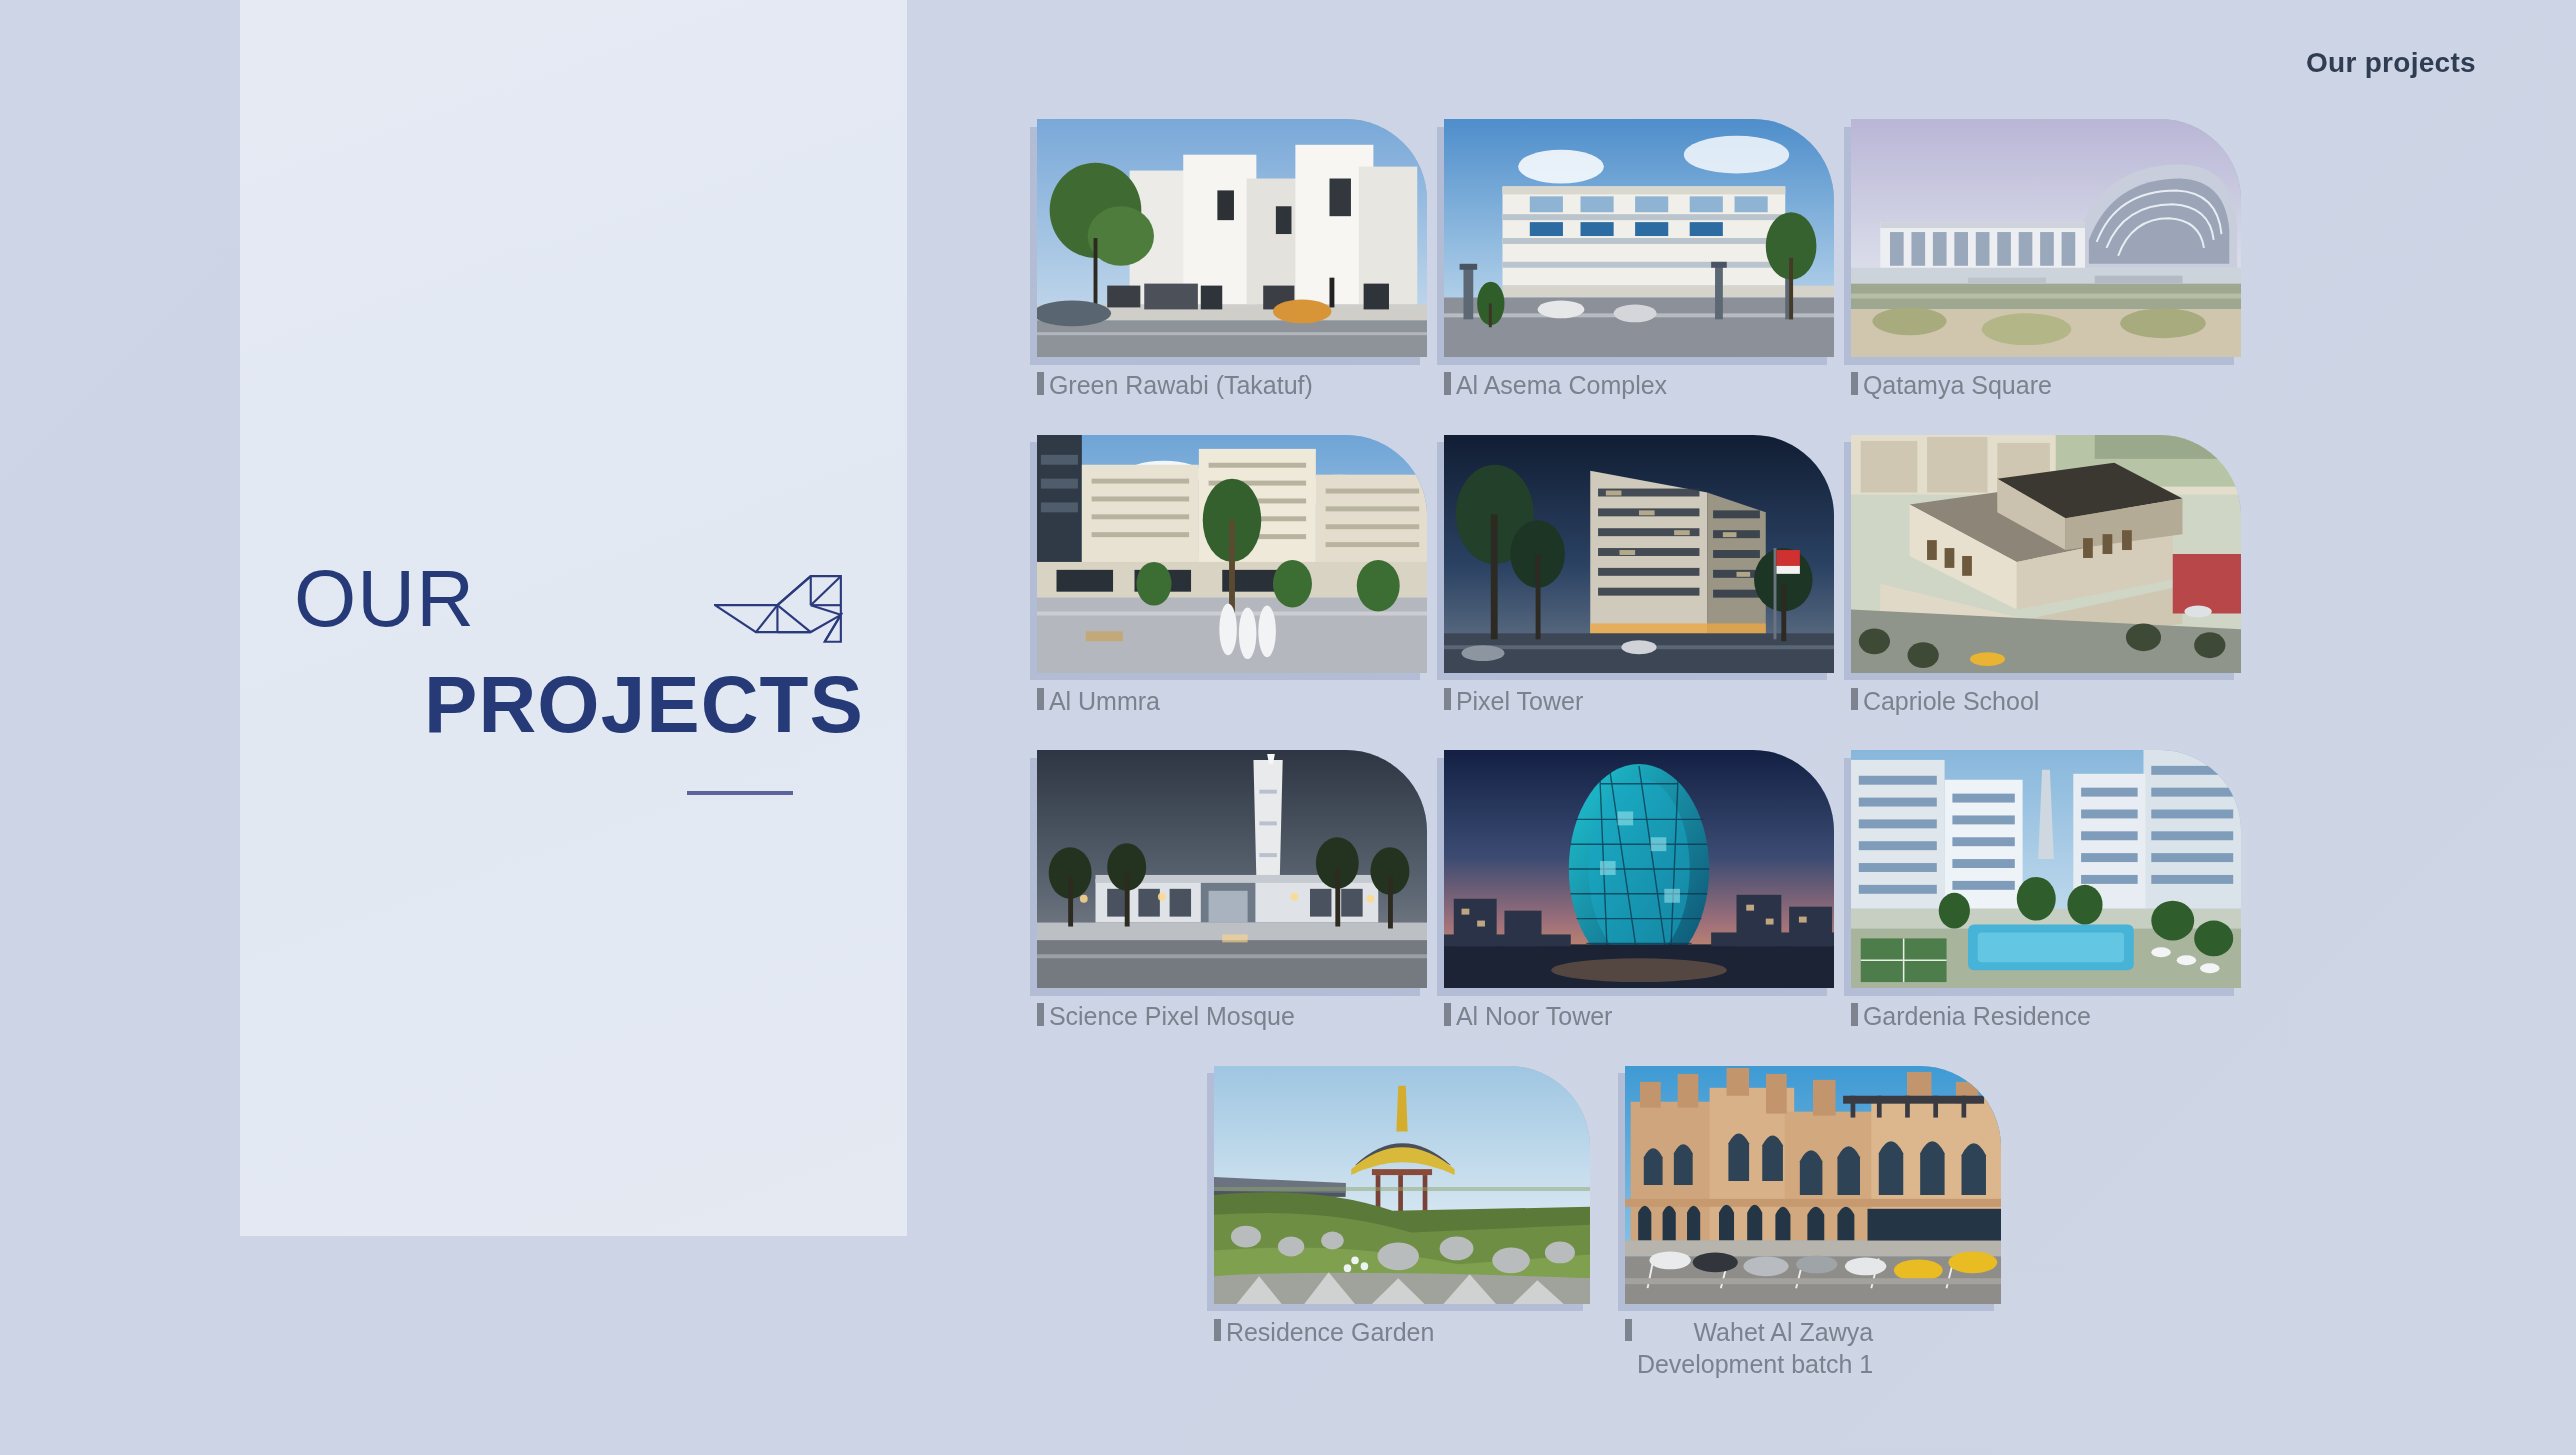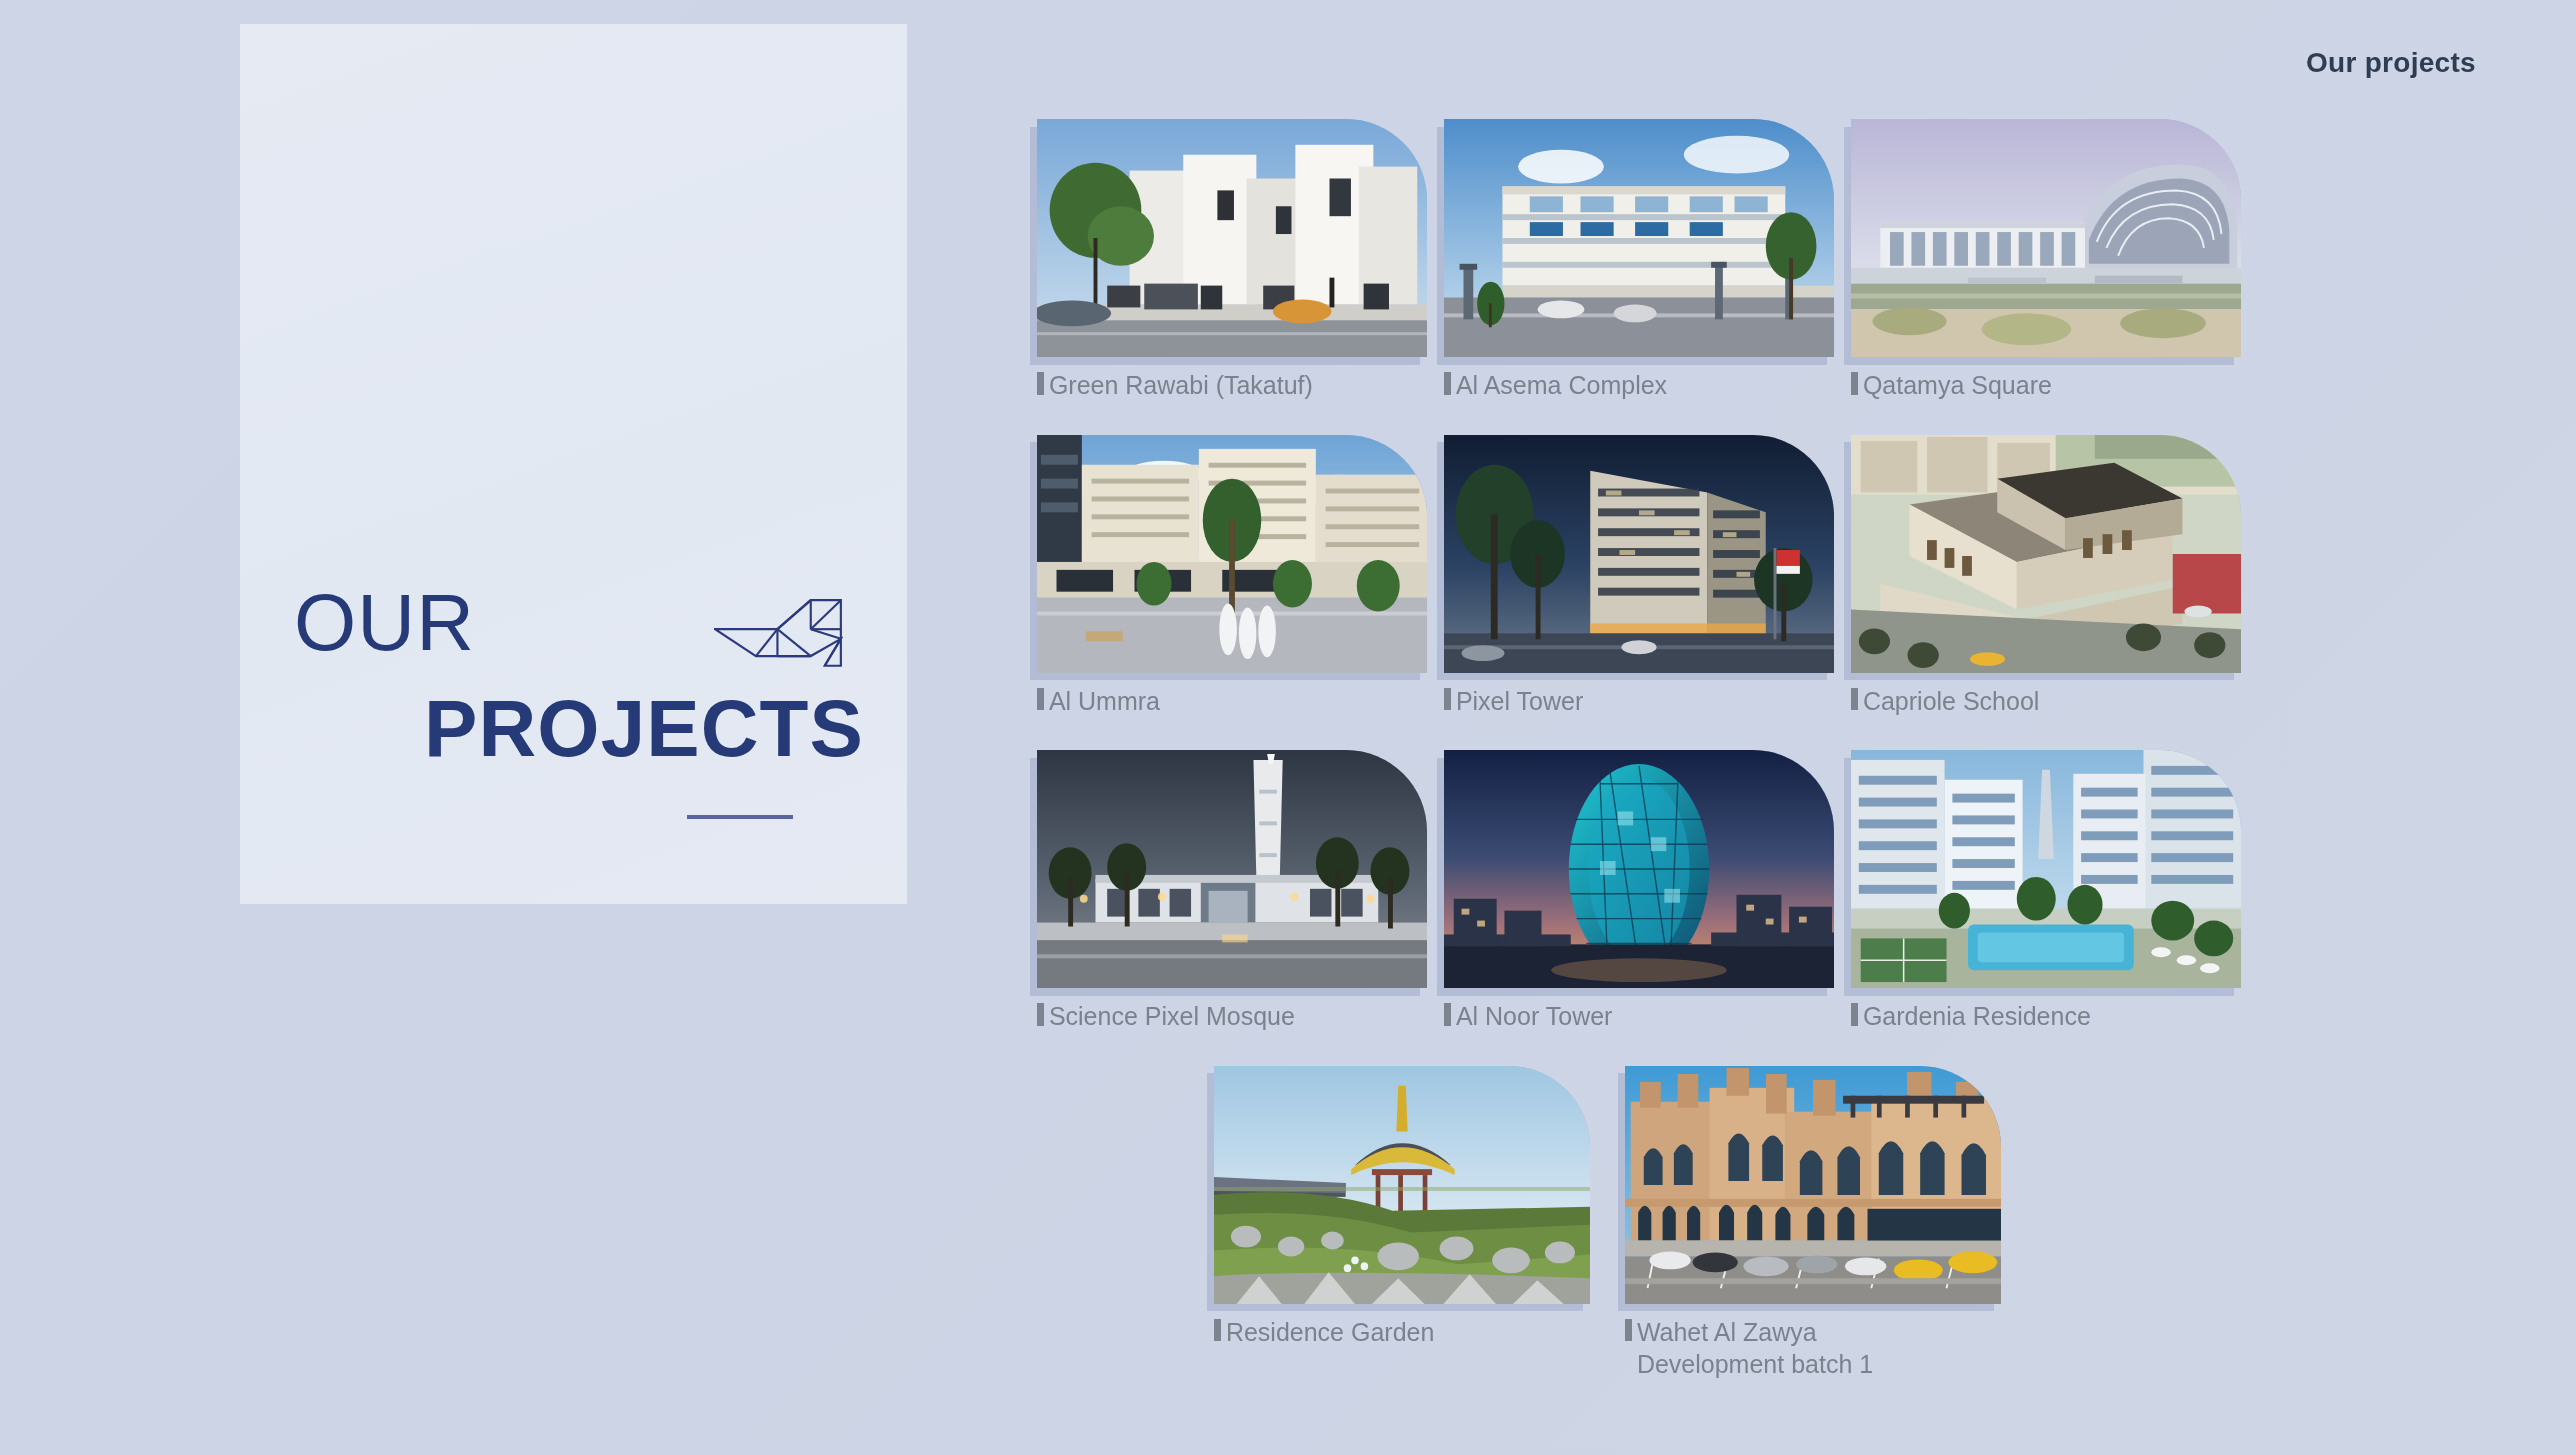--- a/index.html
+++ b/index.html
@@ -15,23 +15,22 @@
     background: linear-gradient(135deg, #cdd5e7 0%, #ccd4e5 40%, #ced6e6 100%);
     position: relative;
   }
 
   
   .left-panel {
     position: absolute;
     left: 240px;
     top: 0;
     width: 667px;
-    height: 880px;
+    height: 1236px;
     background: linear-gradient(160deg, #e5eaf3 0%, #e2e8f2 55%, #e4e9f2 100%);
-    margin-top: 24px;
   }
 
   .title-block {
     position: absolute;
     left: 54px;
     top: 559px;
     width: 570px;
   }
 
   .title-line1 {
@@ -133,20 +132,21 @@
     background: #9fb4cc;
   }
 
   .thumb svg { display: block; width: 100%; height: 100%; }
 
   .caption {
     margin-top: 12px;
     display: flex;
     align-items: flex-start;
     gap: 5.4px;
+    text-align: right;
   }
 
   .caption-bar {
     width: 6.5px;
     height: 22.6px;
     background: #7d8490;
     flex: 0 0 auto;
     margin-top: 3.2px;
   }
 

